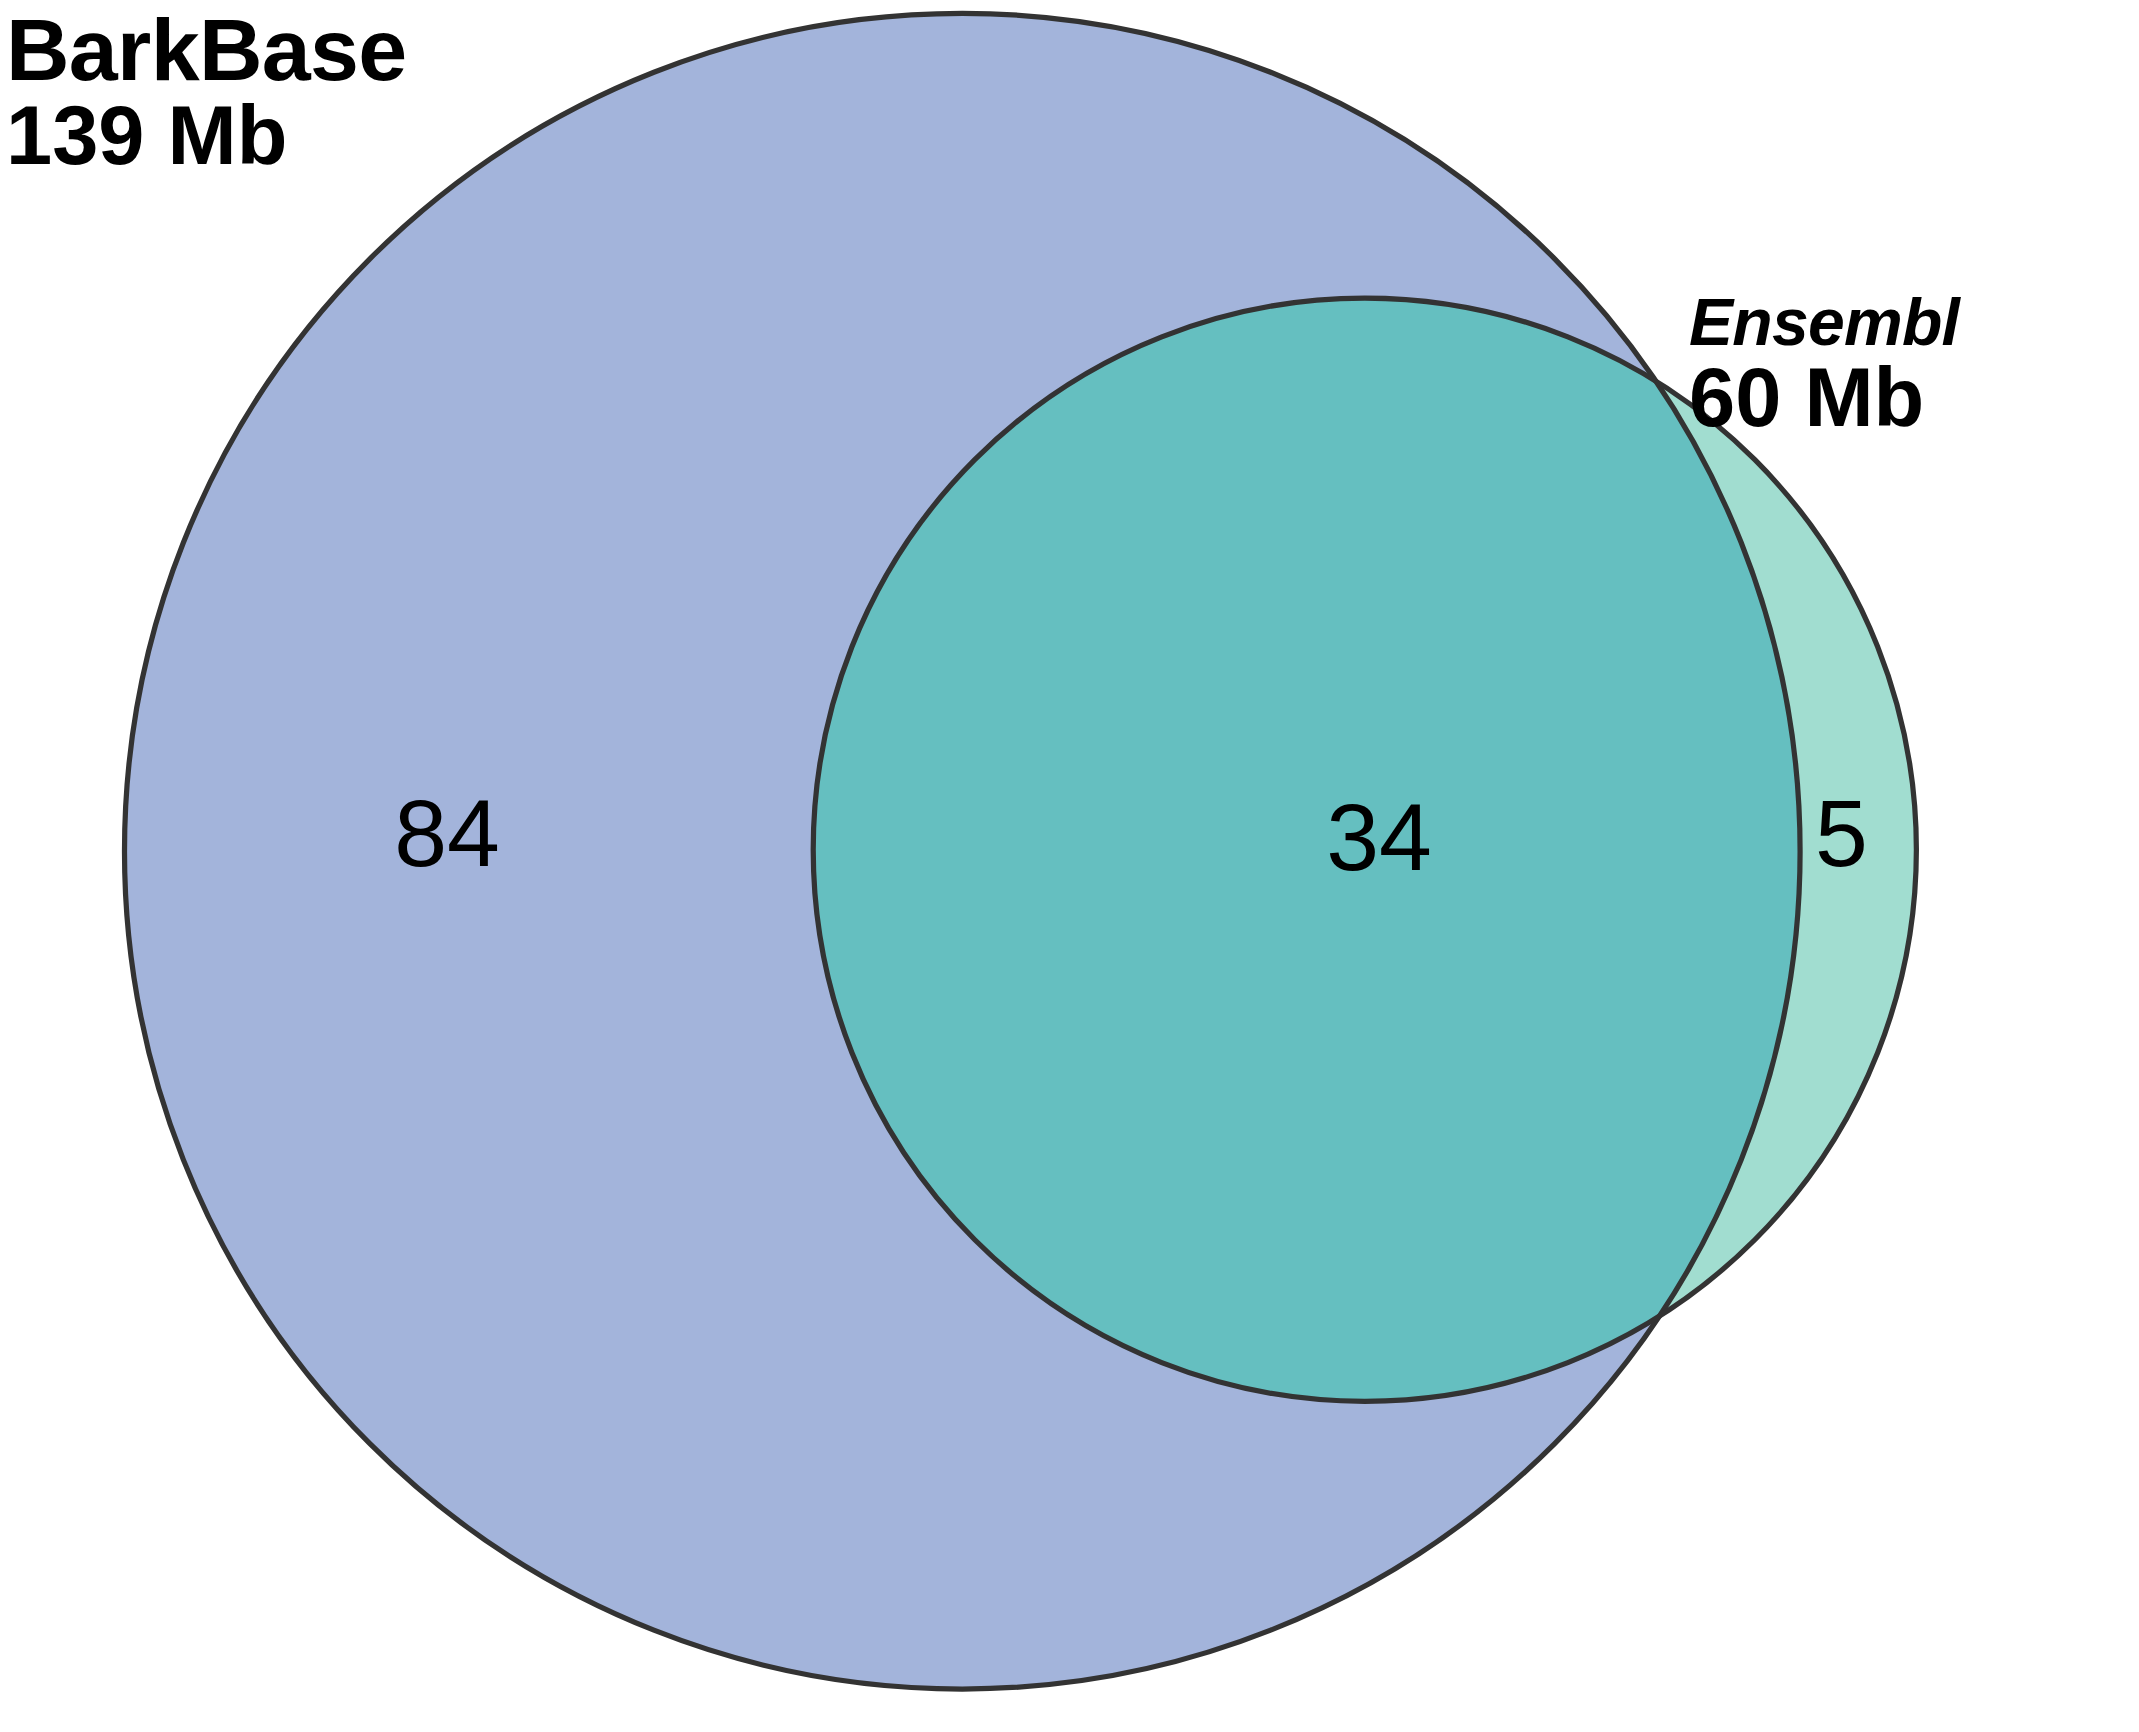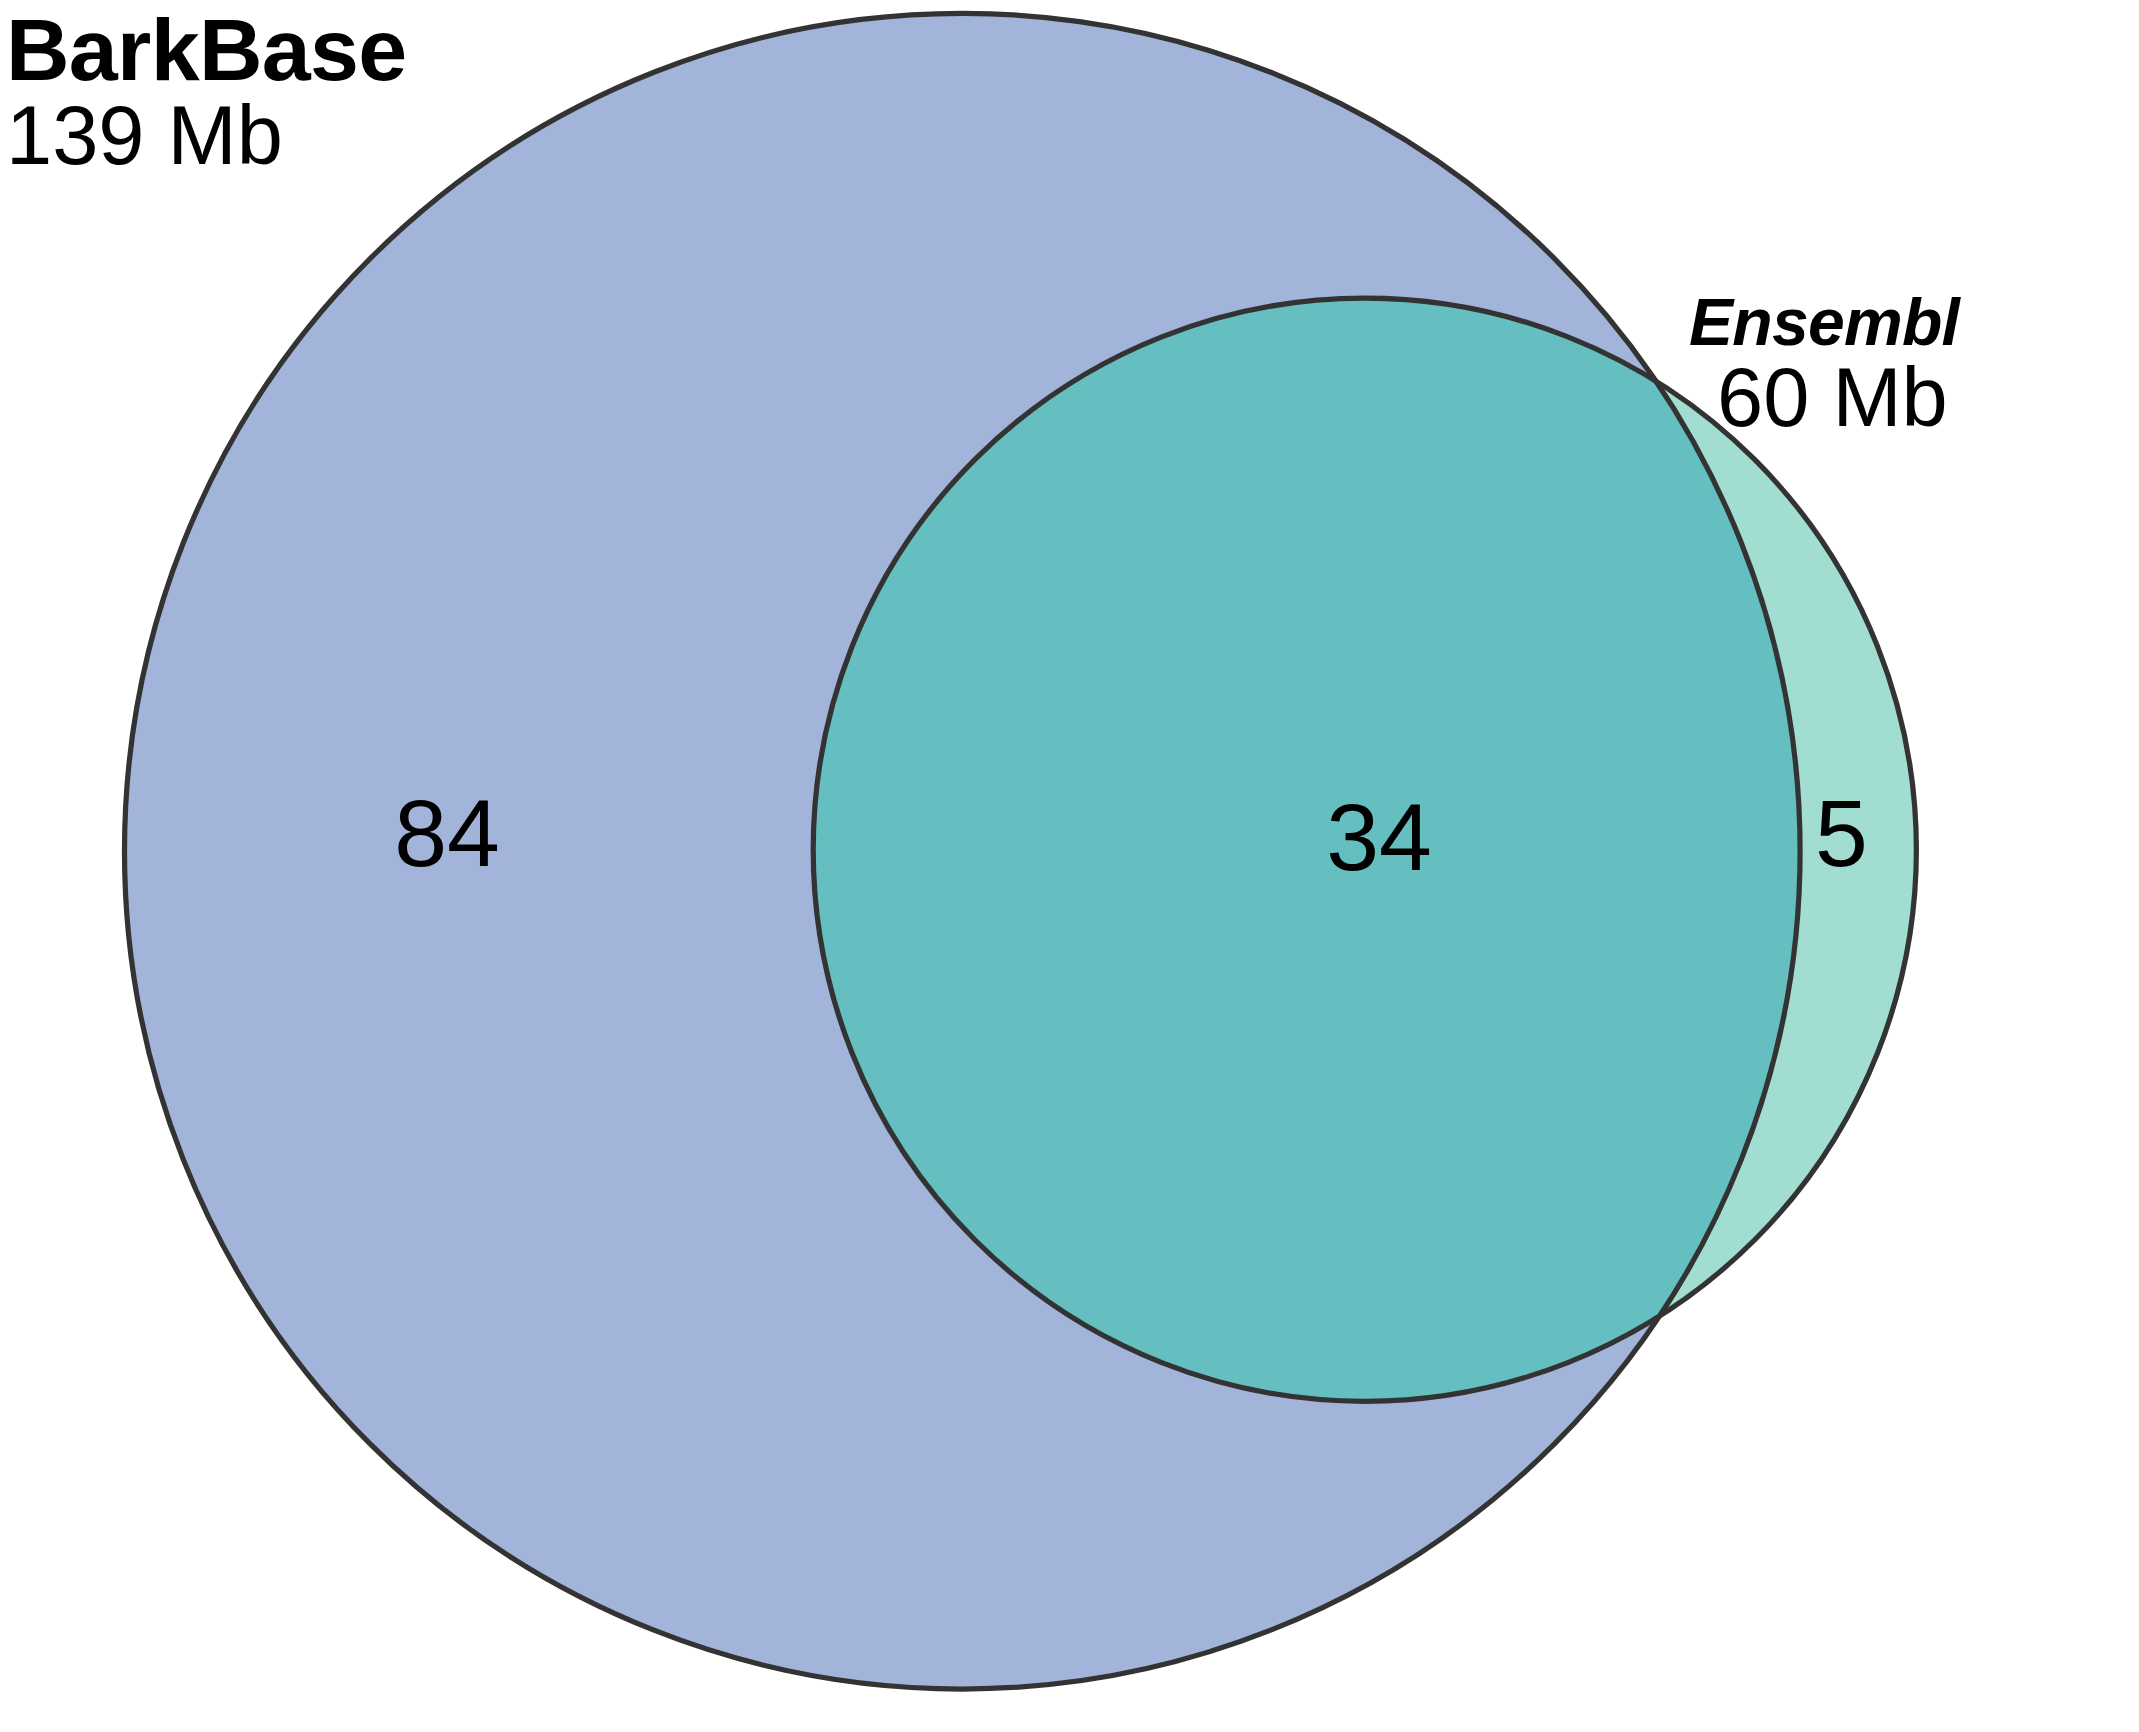--- a/index.html
+++ b/index.html
@@ -29,41 +29,41 @@
   .set-label-group {
     position: absolute;
   }
   .set-label-name {
     font-weight: bold;
     color: #000000;
     line-height: 1.02;
     white-space: nowrap;
   }
   .set-label-size {
-    font-weight: normal;
+    font-weight: bold;
     color: #000000;
     line-height: 1.02;
     white-space: nowrap;
   }
   #barkbase-label {
     left: 6px;
     top: 4.5px;
     text-align: right;
     width: 224px;
   }
   #barkbase-label .set-label-name { font-size: 88px; letter-spacing: -0.7px; }
   #barkbase-label .set-label-size { font-size: 83px; }
   #ensembl-label {
     left: 1689px;
     top: 289px;
     text-align: right;
     width: 224px;
   }
   #ensembl-label .set-label-name { font-size: 66px; letter-spacing: -0.7px; font-style: italic; }
-  #ensembl-label .set-label-size { font-size: 83px; margin-left: 28px; }
+  #ensembl-label .set-label-size { font-size: 83px; }
 
   .region-count {
     position: absolute;
     font-weight: normal;
     font-size: 95px;
     color: #000000;
     text-align: center;
     line-height: 1;
     white-space: nowrap;
   }

